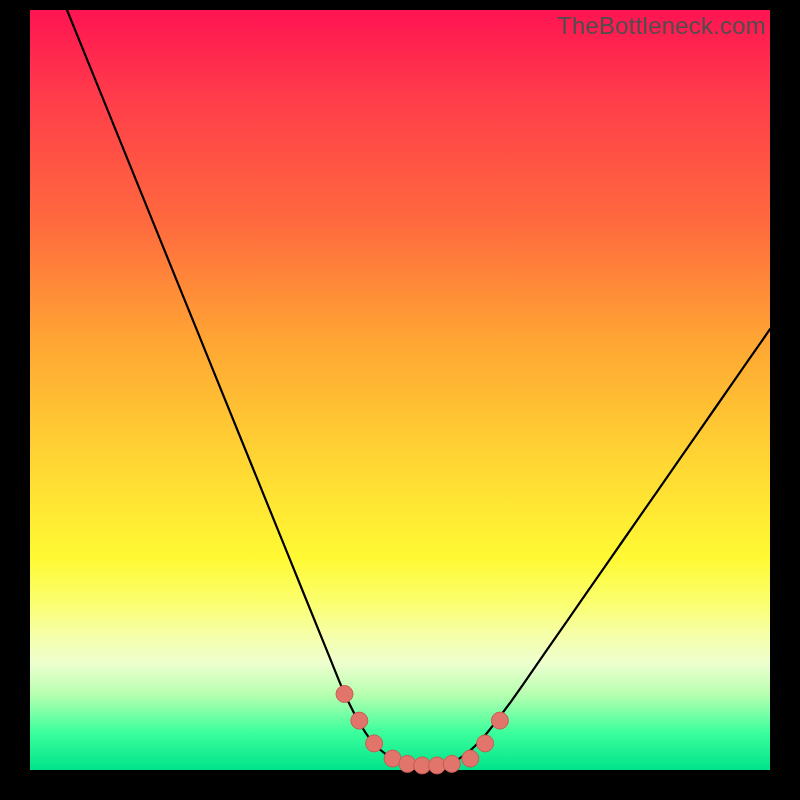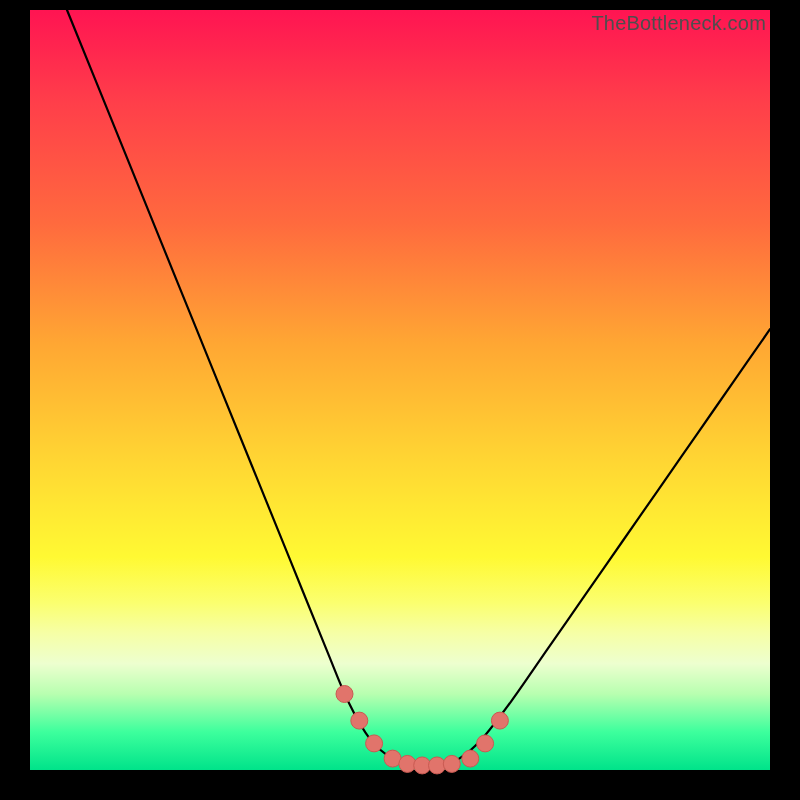--- a/index.html
+++ b/index.html
@@ -38,21 +38,21 @@
       #b8ffb0 90%,
       #3dff9d 95%,
       #00e38a 100%
     );
   }
   .watermark {
     position: absolute;
     top: 12px;
     right: 34px;
     color: #4e4e4e;
-    font-size: 20px;
+    font-size: 24px;
     font-weight: 500;
     letter-spacing: 0.2px;
     z-index: 10;
     user-select: none;
   }
   svg.curve {
     position: absolute;
     left: 0;
     top: 0;
     width: 740px;

